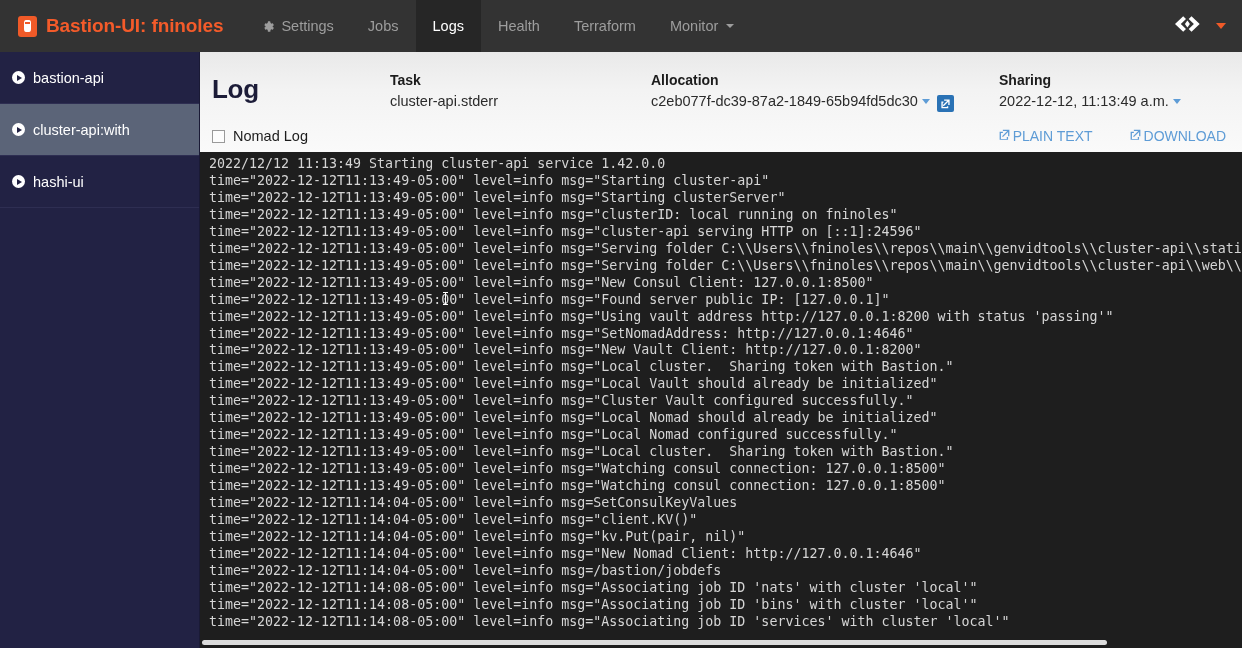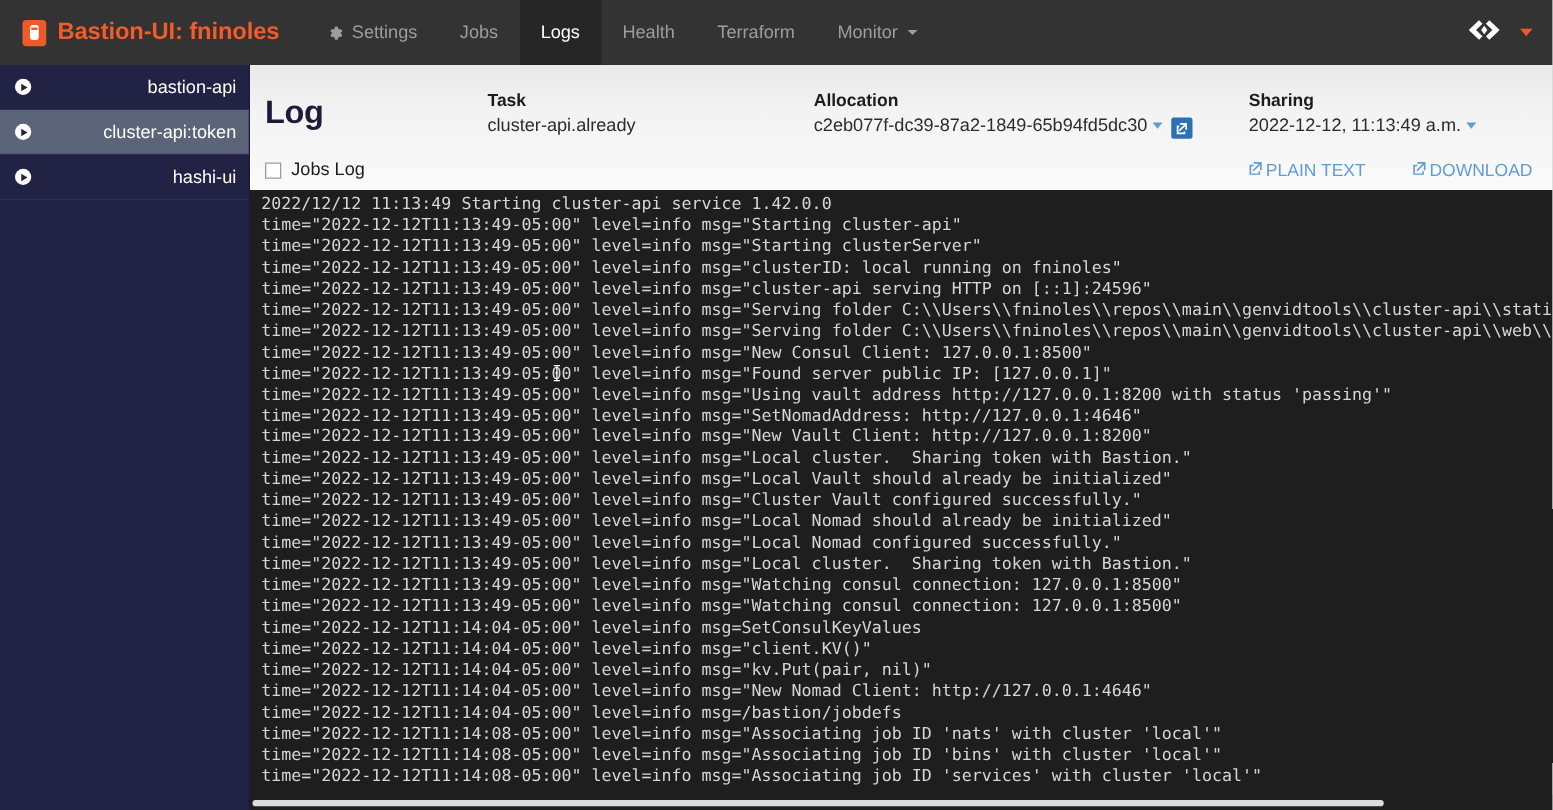--- a/index.html
+++ b/index.html
@@ -123,30 +123,29 @@
     width: 200px;
     flex: none;
     background: #222244;
     box-sizing: border-box;
     border-right: 1px solid #1a1a35;
   }
   .side-item {
     display: flex;
     align-items: center;
     gap: 8px;
-    height: 36px;
+    height: 52px;
     padding: 0 10px 0 12px;
     color: #ffffff;
     font-size: 14.5px;
     text-decoration: none;
     border-bottom: 1px solid #2e2e52;
     box-sizing: border-box;
     cursor: pointer;
     white-space: nowrap;
-    justify-content: space-between;
   }
   .side-item.active { background: #5b6478; }
   .play-icon {
     width: 13px; height: 13px;
     border-radius: 50%;
     background: #ffffff;
     flex: none;
     display: inline-flex;
     align-items: center;
     justify-content: center;
@@ -373,58 +372,58 @@
 
 <div class="shell">
 
   <div class="sidebar">
     <a class="side-item" href="#">
       <span class="play-icon"></span>
       <span>bastion-api</span>
     </a>
     <a class="side-item active" href="#">
       <span class="play-icon"></span>
-      <span>cluster-api:token</span>
+      <span>cluster-api:with</span>
     </a>
     <a class="side-item" href="#">
       <span class="play-icon"></span>
       <span>hashi-ui</span>
     </a>
   </div>
 
   <div class="content">
 
     <div class="log-header">
       <div class="meta-row">
         <div class="log-title">Log</div>
 
         <div class="meta-col task">
           <div class="meta-label">Task</div>
-          <div class="meta-value">cluster-api.already</div>
+          <div class="meta-value">cluster-api.stderr</div>
         </div>
 
         <div class="meta-col alloc">
           <div class="meta-label">Allocation</div>
           <div class="meta-value"><span class="link">c2eb077f-dc39-87a2-1849-65b94fd5dc30</span><span class="dd-caret"></span><span class="ext-btn">
                 <svg width="11" height="11" viewBox="0 0 16 16" fill="#ffffff">
                   <path d="M6 2h8v8h-2V5.4L5.4 12 4 10.6 10.6 4H6z"></path>
                   <path d="M2 5h3v2H4v6h6v-1h2v3H2z"></path>
                 </svg>
               </span></div>
         </div>
 
         <div class="meta-col created">
           <div class="meta-label">Sharing</div>
           <div class="meta-value"><span class="link">2022-12-12, 11:13:49 a.m.</span><span class="dd-caret"></span></div>
         </div>
       </div>
 
       <div class="fulllog-row">
         <span class="checkbox"></span>
-        <span class="fulllog-label">Jobs Log</span>
+        <span class="fulllog-label">Nomad Log</span>
       </div>
 
       <div class="actions-row">
         <a class="action-link" href="#">
           <span><svg width="13" height="13" viewBox="0 0 16 16" fill="#5e9cd6">
                 <path d="M6 2h8v8h-1.6V4.8L6.1 11.1 5 10l6.3-6.3H6z"></path>
                 <path d="M2 4.6h4v1.6H3.6v7.2h7.2V11h1.6v3.4H2z"></path>
               </svg></span>
           <span>PLAIN TEXT</span>
         </a>

